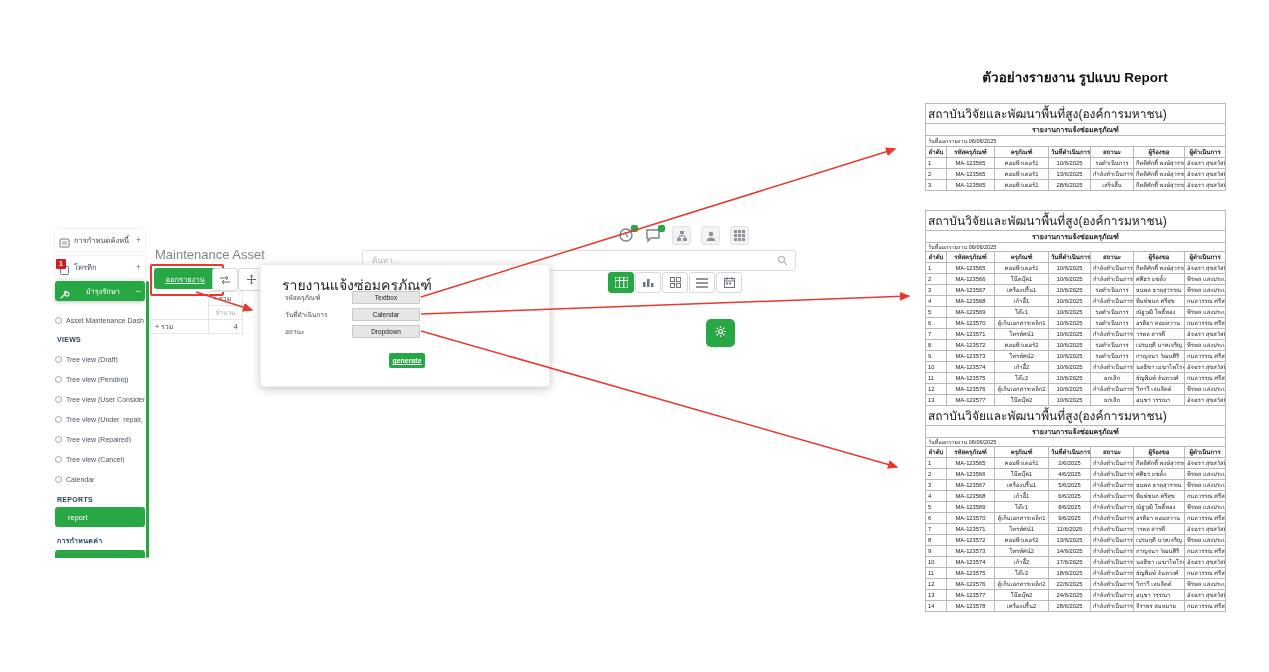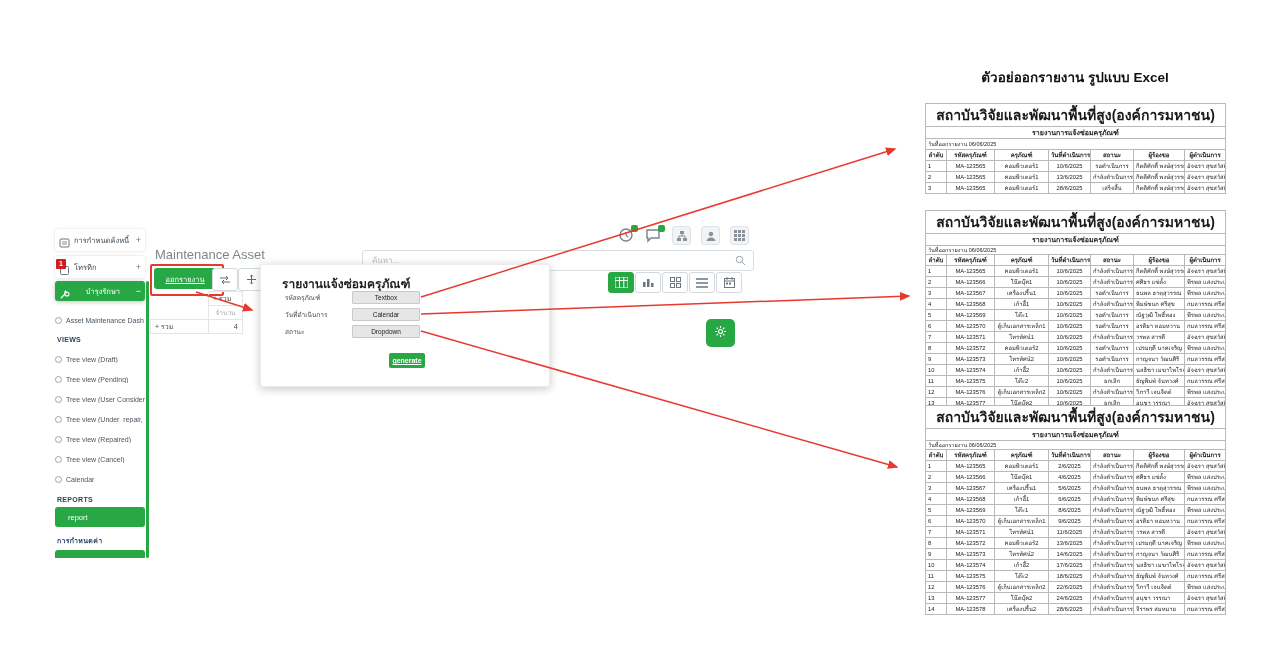--- a/index.html
+++ b/index.html
@@ -36,52 +36,52 @@
   .tool-btn{top:268px;width:24px;height:21px;background:#fff;border:1px solid #d4d9dd;border-radius:3px;
     display:flex;align-items:center;justify-content:center;color:#5f6a72;cursor:pointer;}
   
   .pivot{left:150px;top:291px;border-collapse:collapse;}
   .pivot td{border:1px solid #e2e6e9;font-size:7px;color:#495057;padding:0 4px;height:14px;box-sizing:border-box;}
   .pivot td.noborder{border:none;}
   .pivot .w1{width:58px;} .pivot .w2{width:34px;}
   .pivot .muted{color:#a3abb2;font-size:6.5px;text-align:center;}
   .pivot .val{text-align:right;font-size:7.5px;}
   
-  .search-box{left:362px;top:250px;width:392px;height:21px;background:#fff;border:1px solid #dadfe3;
+  .search-box{left:362px;top:250px;width:434px;height:21px;background:#fff;border:1px solid #dadfe3;
     border-radius:3px;box-sizing:border-box;display:flex;align-items:center;padding:0 7px;}
   .search-box input{border:none;outline:none;flex:1;font-size:8px;color:#495057;background:transparent;
     font-family:"Liberation Sans","DejaVu Sans",sans-serif;}
   .search-box input::placeholder{color:#b4bac0;}
   
   .systray{left:618px;top:226px;display:flex;gap:10px;align-items:center;}
   .tray-ico{width:17px;height:17px;position:relative;cursor:pointer;}
   .tray-box{background:#f1f3f4;border:1px solid #e0e3e6;border-radius:3px;display:flex;align-items:center;justify-content:center;}
   .gdot{position:absolute;top:-2px;right:-3px;width:7px;height:7px;background:#28a745;border-radius:2px;}
   
   .vsw{top:272px;width:24px;height:19px;border:1px solid #d4d9dd;border-radius:3px;background:#fff;
     display:flex;align-items:center;justify-content:center;color:#6b7680;cursor:pointer;}
   .vsw.active{background:#28a745;border-color:#28a745;color:#fff;}
   .gear-btn{left:706px;top:319px;width:29px;height:28px;border-radius:5px;font-size:12px;}
 
   
   .modal{left:260px;top:264px;width:288px;height:121px;background:#fff;border-radius:3px;
     box-shadow:0 2px 10px rgba(0,0,0,.22);border:1px solid #ececec;}
-  .modal-title{left:282px;top:274px;font-size:12px;font-weight:bold;color:#222;}
+  .modal-title{left:282px;top:274px;font-size:14px;font-weight:normal;color:#222;}
   .fld-lbl{left:285px;font-size:6.5px;color:#3c444b;}
   .fld-box{left:352px;width:66px;height:11px;background:#e6e6e6;border:1px solid #c9c9c9;border-radius:1px;
     font-size:6.5px;color:#222;display:flex;align-items:center;justify-content:center;cursor:pointer;}
   .gen-btn{left:389px;top:353px;width:36px;height:15px;font-size:7px;font-weight:bold;border-radius:2px;}
 
   
   .xl-title{left:925px;top:66px;width:300px;text-align:center;font-size:13.5px;font-weight:bold;color:#111;}
   .xl-wrap{left:925px;width:300px;}
   table.xl{border-collapse:collapse;width:300px;border:1.5px solid #4a4a4a;background:#fff;table-layout:fixed;}
   table.xl td,table.xl th{border:1px solid #b9b9b9;font-size:5.8px;color:#1a1a1a;padding:0 2px;
     height:9px;box-sizing:border-box;white-space:nowrap;overflow:hidden;font-weight:normal;}
-  table.xl .xl-org{font-size:14px;font-weight:bold;text-align:center;height:13px;}
+  table.xl .xl-org{font-size:12px;font-weight:normal;height:13px;}
   table.xl .xl-sub{font-size:7px;font-weight:bold;text-align:center;height:11px;}
   table.xl .xl-date{font-size:5.5px;height:8px;}
   table.xl th{font-size:6px;font-weight:bold;text-align:center;height:10px;}
   table.xl td.c1,table.xl td.c2,table.xl td.c3,table.xl td.c4{text-align:center;}
   table.xl.big td{height:11px;}
 
   
   #annot-svg{position:absolute;left:0;top:0;width:1269px;height:672px;pointer-events:none;}
 </style>
 </head>
@@ -329,21 +329,21 @@
 <div class="abs fld-box" style="top:291px;">Textbox</div>
 
 <div class="abs fld-lbl" style="top:310px;">วันที่ดำเนินการ</div>
 <div class="abs fld-box" style="top:308px;">Calendar</div>
 
 <div class="abs fld-lbl" style="top:327px;">สถานะ</div>
 <div class="abs fld-box" style="top:325px;">Dropdown</div>
 
 <button class="abs btn-green gen-btn">generate</button>
 
-<div class="abs xl-title">ตัวอย่ออกรายงาน รูปแบบ Excel</div>
+<div class="abs xl-title">ตัวอย่างรายงาน รูปแบบ Report</div>
 
 <div class="abs xl-wrap" style="top:103px;">
     <table class="xl big">
       <colgroup>
         <col style="width: 21px;">
         <col style="width: 48px;">
         <col style="width: 54px;">
         <col style="width: 42px;">
         <col style="width: 43px;">
         <col style="width: 51px;">

